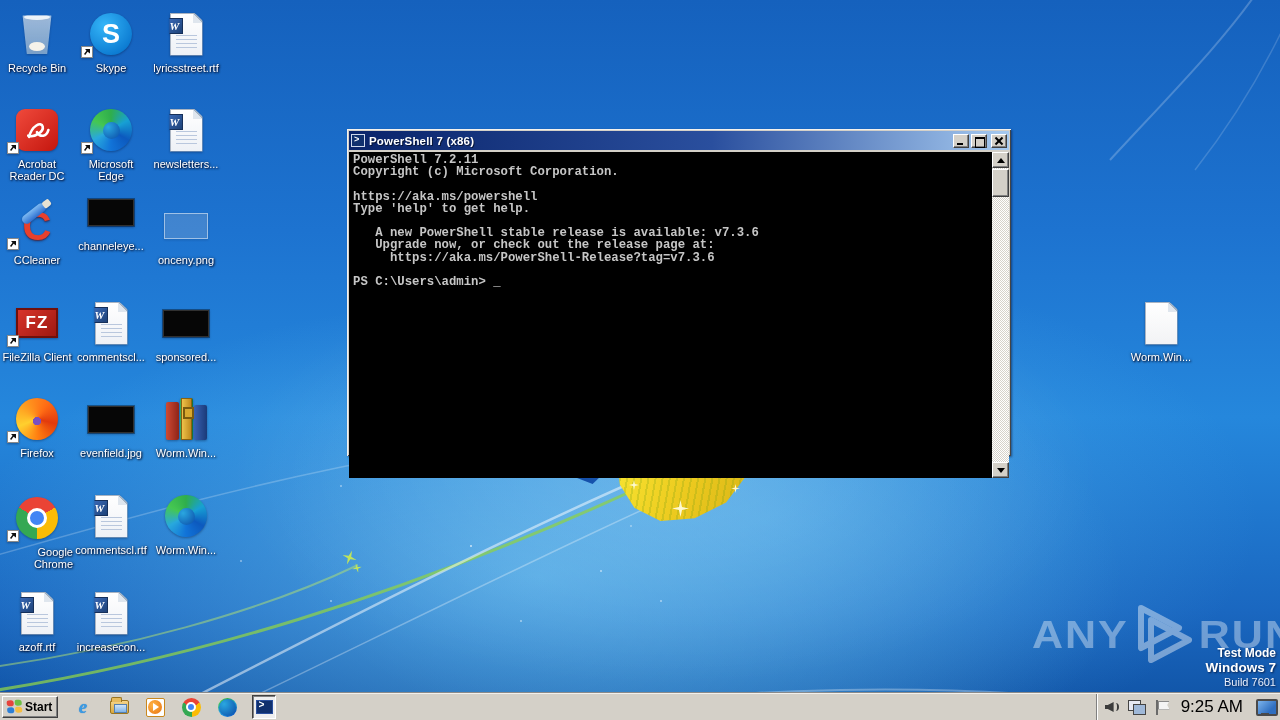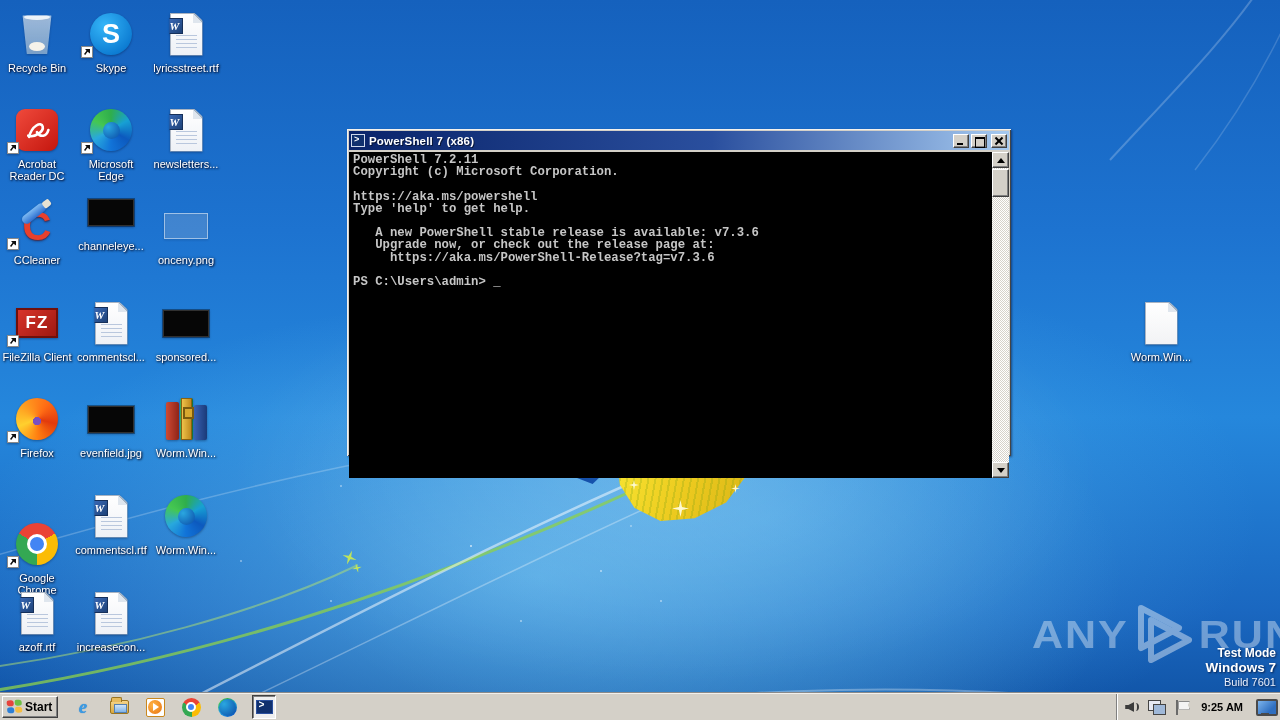--- a/index.html
+++ b/index.html
@@ -206,21 +206,21 @@
     border-right:2px solid #3c3c3c; border-radius:0 70% 70% 0; }
   .net { position:relative; width:18px; height:15px; }
   .net::before { content:""; position:absolute; left:0; top:0; width:11px; height:9px;
     background:#e6e9f2; border:1.5px solid #444; }
   .net::after { content:""; position:absolute; right:0; bottom:0; width:11px; height:9px;
     background:#9fb8d8; border:1.5px solid #444; }
   .flag-ic { position:relative; width:13px; height:15px; }
   .flag-ic::before { content:""; position:absolute; left:1px; top:0; width:2px; height:15px; background:#6a6a6a; }
   .flag-ic::after { content:""; position:absolute; left:3px; top:1px; width:10px; height:7px;
     background:#f4f4f4; border:1px solid #8a8a8a; clip-path:polygon(0 0,100% 0,80% 50%,100% 100%,0 100%); }
-  .clock { font-size:11px; color:#000; padding:0 4px;font-weight:bold; }
+  .clock { font-size:17px; color:#000; padding:0 4px; }
   .mon { position:relative; width:18px; height:16px; }
   .mon::before { content:""; position:absolute; left:0; top:0; width:18px; height:13px; border-radius:2px;
     background:linear-gradient(135deg,#7db4ec 0%,#2f6fc0 70%); border:2px solid #4a4a4a; }
   .mon::after { content:""; position:absolute; left:5px; bottom:0; width:8px; height:2px; background:#4a4a4a; }
 </style>
 </head>
 <body>
 
 <div id="screen">
 
@@ -363,21 +363,21 @@
         <div class="rar">
       <i class="bk1"></i>
           <i class="bk2"></i>
           <i class="bk3"></i>
           <span class="belt"></span>
         </div>
       </div>
     <div class="lbl">Worm.Win...</div>
   </div>
 
-  <div class="dicon" style="left:1px;top:518px;">
+  <div class="dicon" style="left:1px;top:492px;text-align:right;">
     <div class="art">
         <div class="circle40 chrome-ic">
           <span class="c-core"></span>
         </div>
       <i class="sc"></i>
       </div>
     <div class="lbl">Google Chrome</div>
   </div>
   <div class="dicon" style="left:75px;top:490px;">
     <div class="art">

